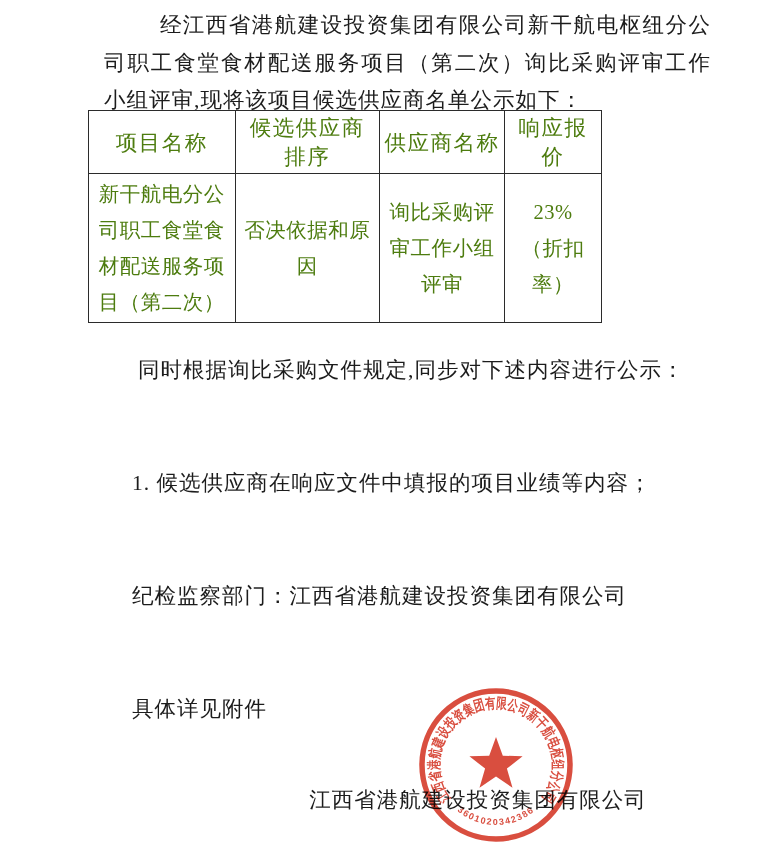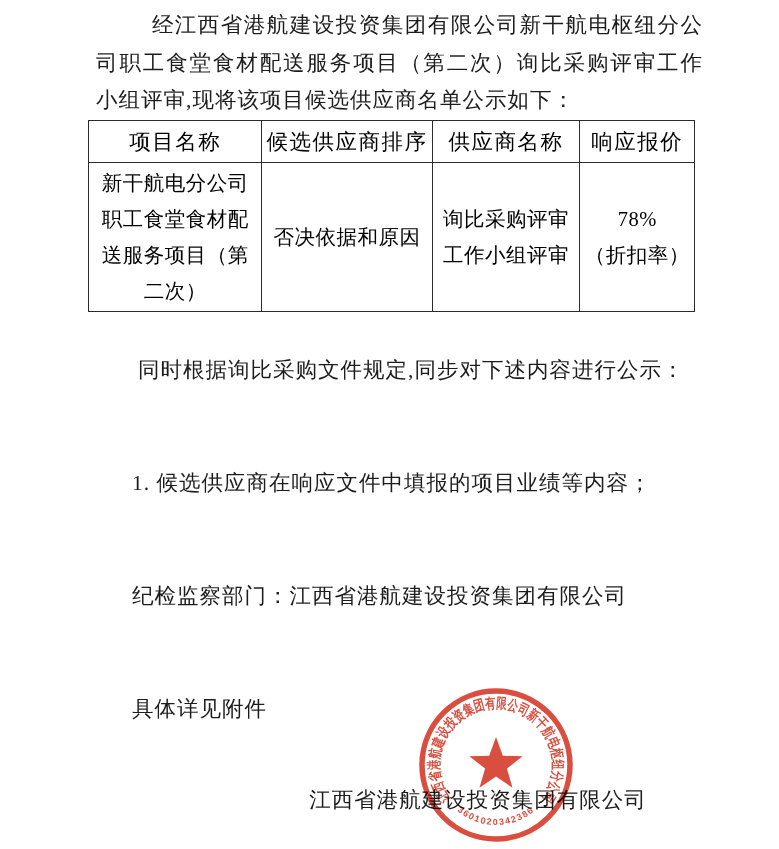--- a/index.html
+++ b/index.html
@@ -3,29 +3,29 @@
 <meta charset="utf-8">
 <style>
   * { margin: 0; padding: 0; box-sizing: border-box; }
   html, body { background: #ffffff; }
   body { width: 779px; height: 849px; position: relative; overflow: hidden;
          font-family: "Liberation Serif", "DejaVu Serif", serif; color: #1c1c1c; }
 
   .page { position: absolute; inset: 0; background: #ffffff; }
 
   .intro {
-    position: absolute; top: 7px; left: 96px; width: 607px;
+    position: absolute; top: 7px; left: 104px; width: 607px;
     font-size: 21.5px; line-height: 37.6px; letter-spacing: 1px;
     text-align: justify; text-indent: 2.6em;
   }
 
   table.results {
-    position: absolute; top: 120px; left: 88px; width: 607px;
+    position: absolute; top: 110px; left: 88px; width: 514px;
     border-collapse: collapse; table-layout: fixed;
-    font-size: 20.5px; letter-spacing: 0.5px; color: #000000;
+    font-size: 20.5px; letter-spacing: 0.5px; color: #4d7c0f;
   }
   table.results td, table.results th {
     border: 1.6px solid #2b2b2b; text-align: center; vertical-align: middle;
     font-weight: normal; padding: 2px 4px;
   }
   table.results thead th { height: 42px; font-size: 21.5px; letter-spacing: 1.5px; }
   table.results tbody td { height: 112px; line-height: 36px; }
   .quote-note { display: block; }
 
   .body-block {
@@ -69,21 +69,21 @@
         <th>供应商名称</th>
         <th>响应报价</th>
       </tr>
     </thead>
     <tbody>
       <tr>
         <td>新干航电分公司职工食堂食材配送服务项目（第二次）</td>
         <td>否决依据和原因</td>
         <td>询比采购评审工作小组评审</td>
         <td>
-          <span class="quote-note">78%</span>
+          <span class="quote-note">23%</span>
           <span class="quote-note">（折扣率）</span>
         </td>
       </tr>
     </tbody>
   </table>
 
   <div class="body-block">
     <div class="ln first">同时根据询比采购文件规定,同步对下述内容进行公示：</div>
     <div class="ln">1. 候选供应商在响应文件中填报的项目业绩等内容；</div>
     <div class="ln">纪检监察部门：江西省港航建设投资集团有限公司</div>

